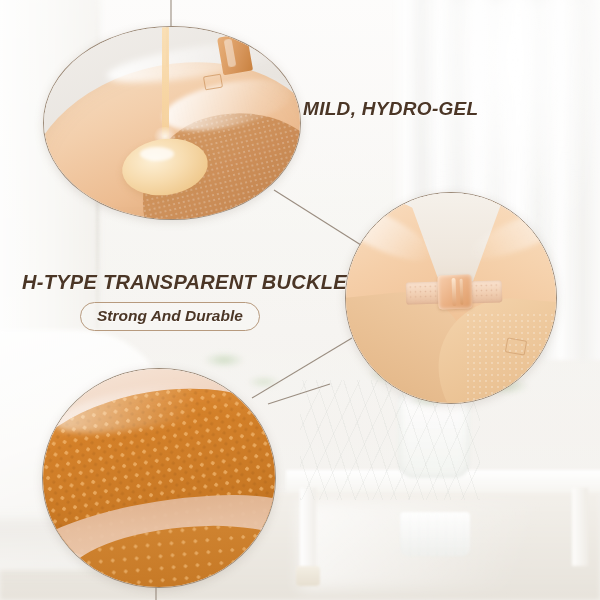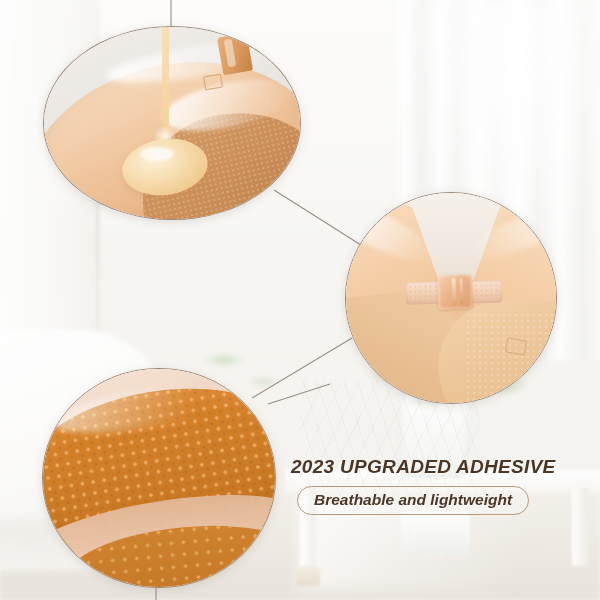--- a/index.html
+++ b/index.html
@@ -450,21 +450,22 @@
     <div class="ad-body"></div>
     <div class="ad-dots"></div>
     <div class="ad-dots2"></div>
     <div class="ad-gloss"></div>
     <div class="ad-rim-bottom"></div>
     <div class="ad-lower"></div>
     <div class="ad-lower-dots"></div>
   </div>
 
   <div class="label-group" id="label-gel">
-  </div>
-
-
-  <div class="label-group" id="label-adhesive">
-    <div class="headline">2023 UPGRADED ADHESIVE</div>
-    <div class="pill">Breathable and lightweight</div>
-  </div>
+    <div class="headline">MILD, HYDRO-GEL</div>
+  </div>
+
+  <div class="label-group" id="label-buckle">
+    <div class="headline">H-TYPE TRANSPARENT BUCKLE</div>
+    <div class="pill">Strong And Durable</div>
+  </div>
+
 
 </div>
 
 </body></html>

